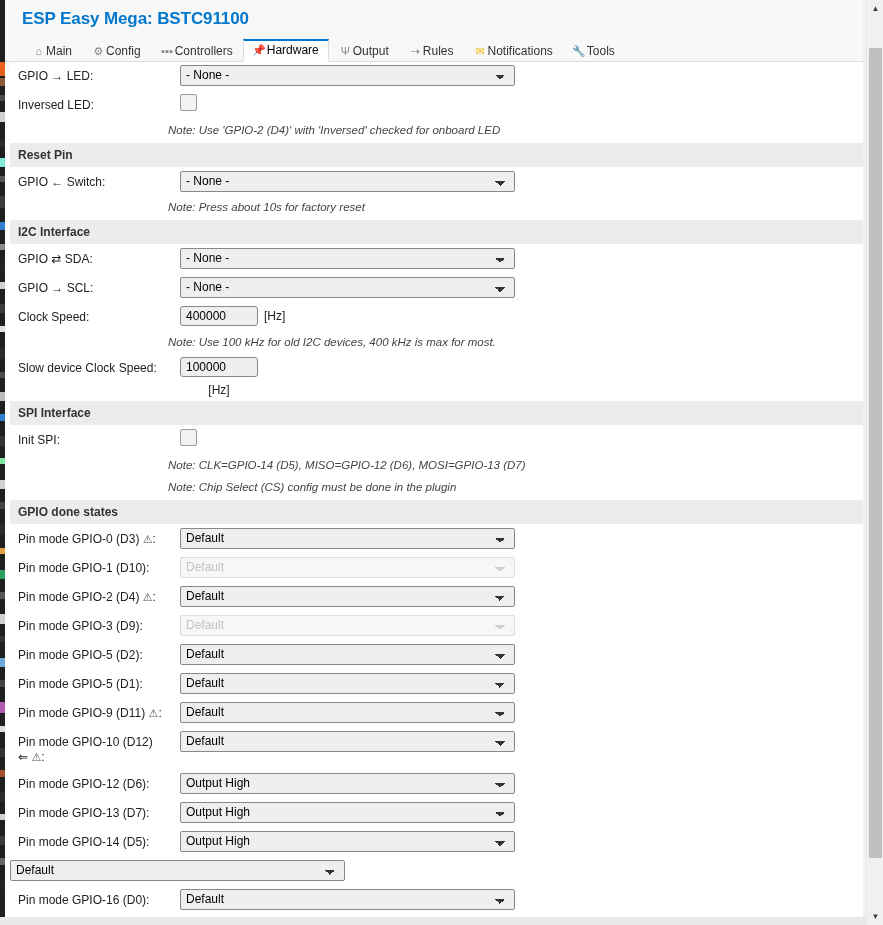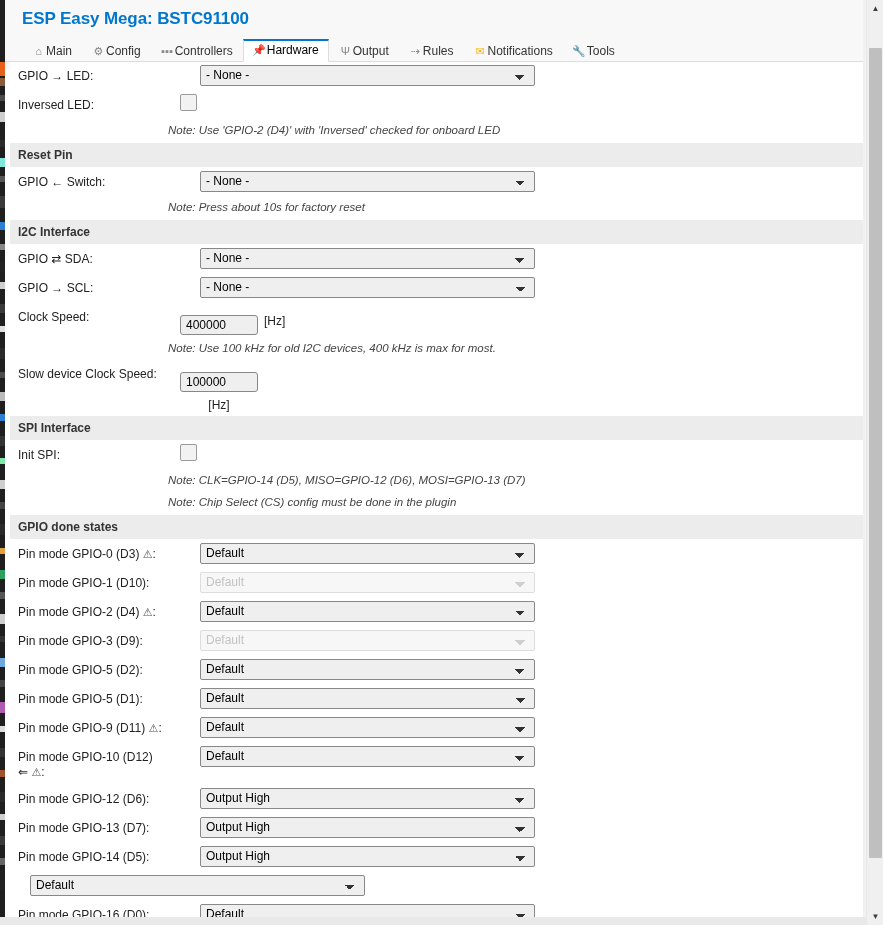--- a/index.html
+++ b/index.html
@@ -161,21 +161,20 @@
     appearance: none;
     -webkit-appearance: none;
     background-image:
       linear-gradient(45deg, transparent 50%, #333 50%),
       linear-gradient(135deg, #333 50%, transparent 50%);
     background-position:
       calc(100% - 14px) 9px,
       calc(100% - 9px) 9px;
     background-size: 5px 5px, 5px 5px;
     background-repeat: no-repeat;
-    margin-left: 20px;
   }
   select.sel.disabled {
     color: #aaa;
     border: 1px solid #cfcfcf;
     background-color: #f4f4f4;
     background-image:
       linear-gradient(45deg, transparent 50%, #bbb 50%),
       linear-gradient(135deg, #bbb 50%, transparent 50%);
     background-position:
       calc(100% - 14px) 9px,
@@ -187,21 +186,20 @@
   input.num {
     width: 78px;
     height: 20px;
     font-size: 12px;
     font-family: "Liberation Sans", sans-serif;
     color: #000;
     background: #efefef;
     border: 1px solid #888;
     border-radius: 3px;
     padding: 1px 4px 2px 5px;
-    margin-top: 9px;
   }
   .unit {
     font-size: 12px;
     color: #222;
   }
 
   input.chk {
     appearance: none;
     -webkit-appearance: none;
     width: 17px; height: 17px;

